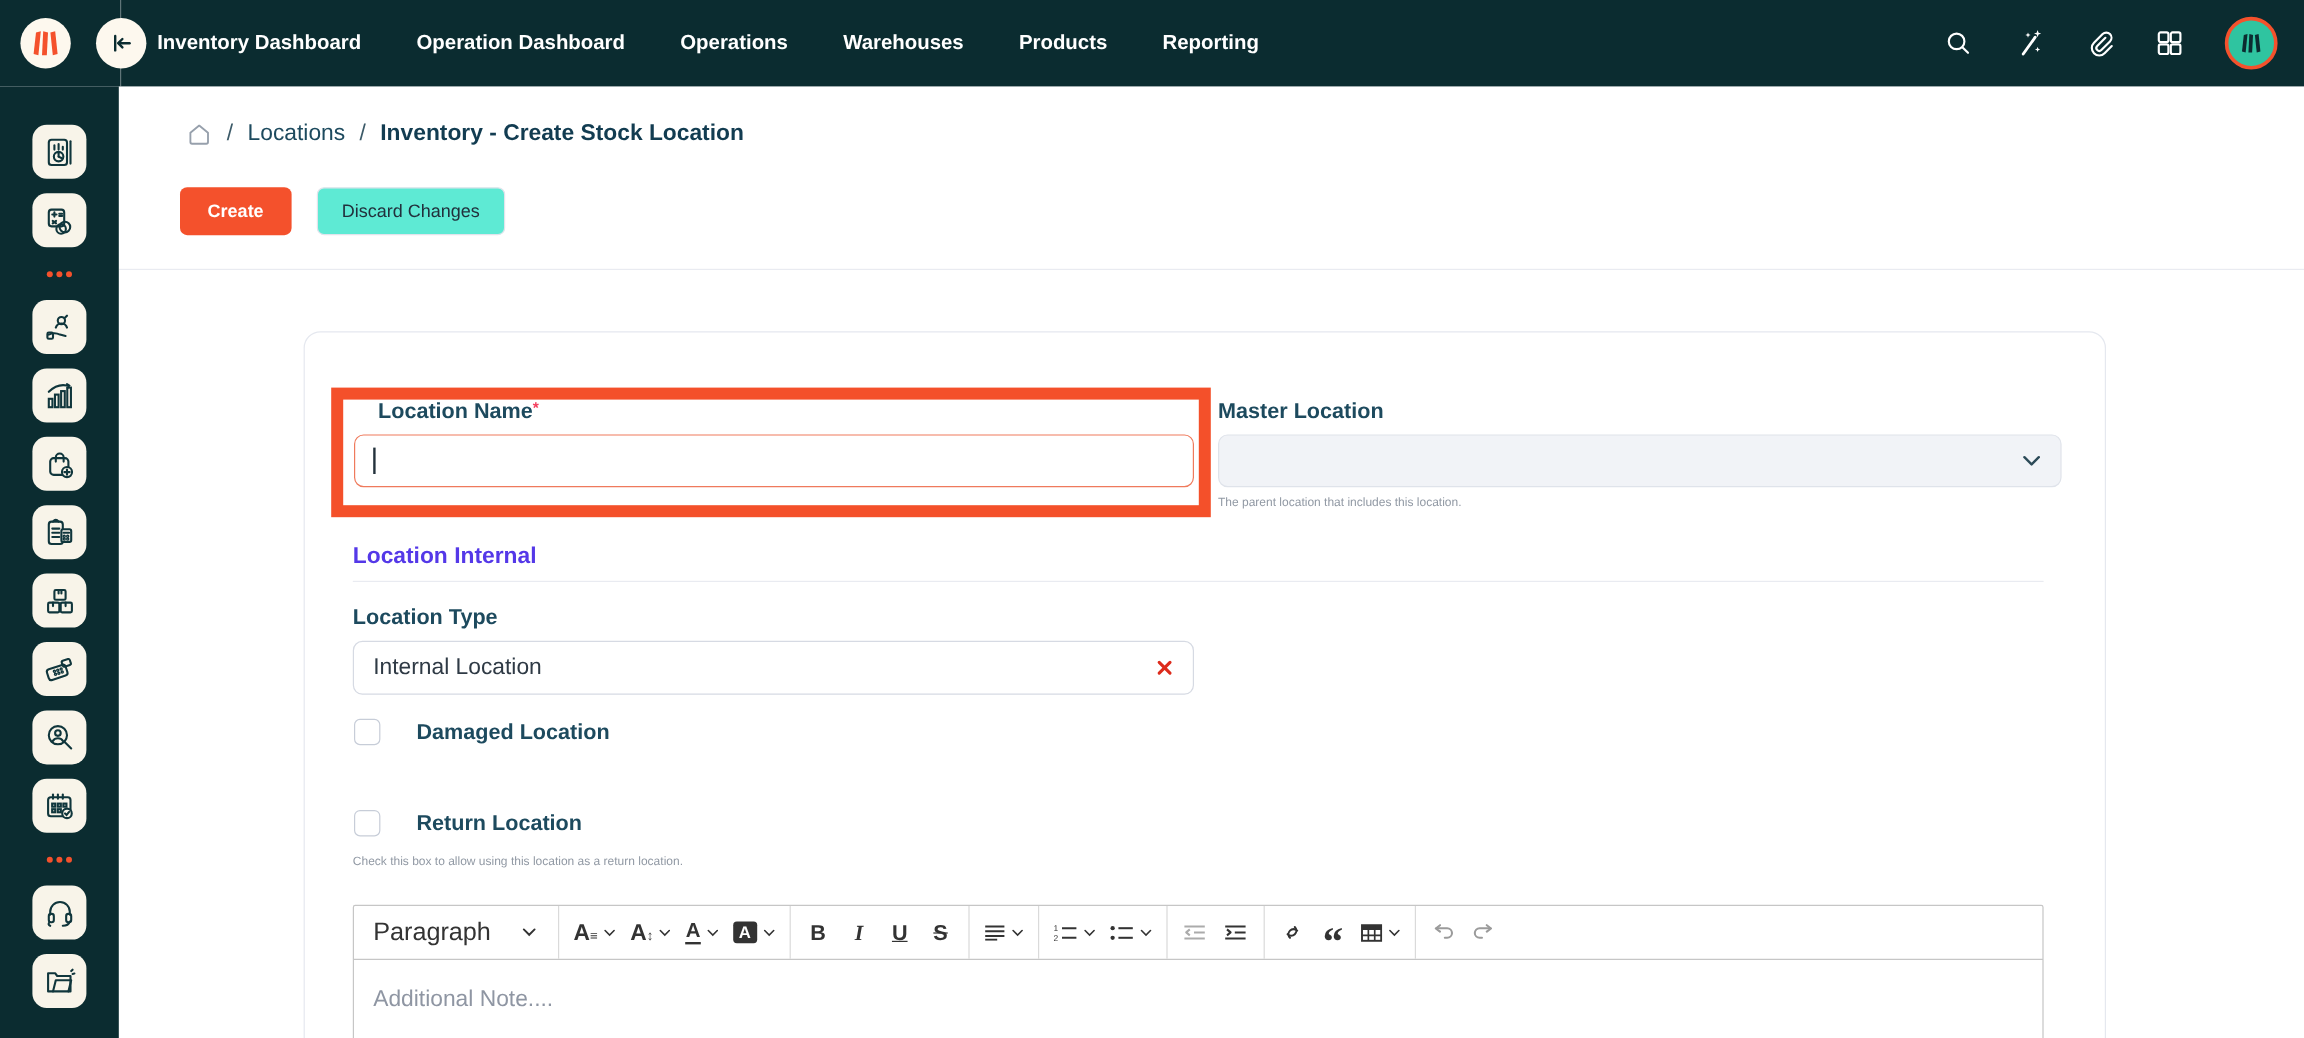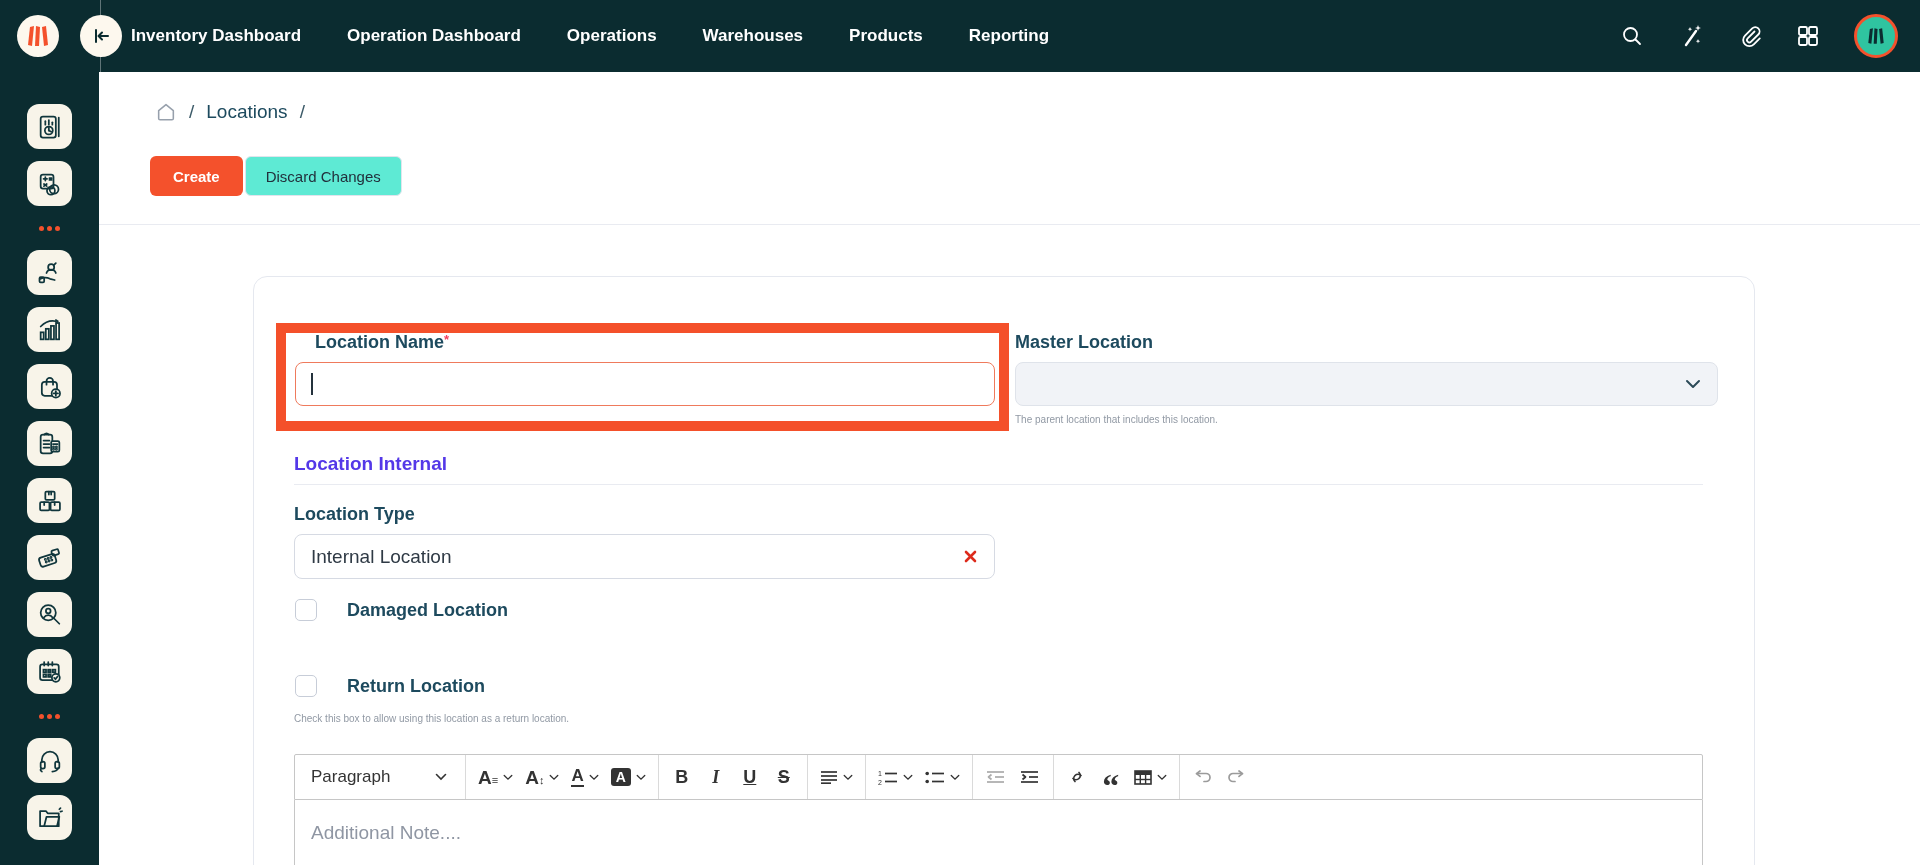--- a/index.html
+++ b/index.html
@@ -29,21 +29,21 @@
     display:flex; align-items:center; justify-content:center; cursor:pointer; flex:none; }
   .side-dots { height:20px; display:flex; align-items:center; gap:3px; flex:none; }
   .side-dots i { width:5px; height:5px; border-radius:50%; background:#f4512c; display:block; }
 
   
   .breadcrumb { position:absolute; left:155px; top:101px; display:flex; align-items:center; gap:12px;
     font-size:19px; color:#1d4a5e; }
   .crumb-link { color:#1d4a5e; cursor:pointer; }
   .crumb-sep { color:#3c5a68; }
   .crumb-current { font-weight:700; color:#123c51; }
-  .action-row { position:absolute; left:150px; top:156px; display:flex; gap:2px; }
+  .action-row { position:absolute; left:150px; top:156px; display:flex; gap:21px; }
   .btn-create { background:#f4512c; color:#fff; border:none; border-radius:6px; height:40px; padding:0 23px;
     font-size:15px; font-weight:600; cursor:pointer; font-family:inherit; }
   .btn-discard { background:#5eead4; color:#22303c; border:1px solid #e1e4ec; border-radius:6px; height:40px;
     padding:0 20px; font-size:15px; cursor:pointer; font-family:inherit; }
   .header-divider { position:absolute; left:99px; top:224px; width:1821px; height:1px; background:#e9ebf1; }
 
   
   .card { position:absolute; left:253px; top:276px; width:1502px; height:660px;
     background:#fff; border:1px solid #e5e8ef; border-radius:14px; }
   .annotation-box { position:absolute; left:22px; top:46px; width:733px; height:108px;
@@ -66,21 +66,21 @@
   .check-label { font-size:18px; font-weight:600; color:#1d4a5e; }
 
   
   .editor { position:absolute; left:40px; top:477px; width:1409px; }
   .rte-toolbar { height:46px; border:1px solid #c6c6c6; border-radius:2px 2px 0 0; background:#fff;
     display:flex; align-items:center; padding:0 4px; }
   .rte-sep { width:1px; align-self:stretch; background:#dadada; margin:0 6px; flex:none; }
   .rte-btn { background:none; border:none; cursor:pointer; height:40px; min-width:34px; padding:0 6px;
     display:flex; align-items:center; justify-content:center; gap:5px; color:#333; font-family:inherit; }
   .rte-btn.dis { color:#a9a9a9; }
-  .para-btn { width:160px; justify-content:space-between; font-size:17px; color:#333; padding:0 12px; }
+  .para-btn { width:160px; justify-content:space-between; font-size:21px; color:#333; padding:0 12px; }
   .glyph { font-size:18px; font-weight:700; color:#333; line-height:1; }
   .glyph.u { text-decoration:underline; font-weight:600; }
   .glyph.s { text-decoration:line-through; font-weight:600; }
   .glyph.i { font-style:italic; font-family:"Liberation Serif", serif; font-weight:600; }
   .fontA { font-size:19px; font-weight:600; color:#333; line-height:1; position:relative; }
   .fontA small { font-size:11px; font-weight:700; }
   .colorA { font-size:17px; font-weight:600; color:#333; border-bottom:2.5px solid #333; line-height:1.1; }
   .bgA { font-size:14px; font-weight:700; color:#fff; background:#333; border-radius:3px; padding:2px 5px; line-height:1; }
   .quote-glyph { font-family:"Liberation Serif", serif; font-size:34px; font-weight:700; color:#333;
     line-height:0.2; position:relative; top:9px; }
@@ -304,20 +304,21 @@
     </div>
   </aside>
 
   <nav class="breadcrumb">
     <svg width="22" height="22" viewBox="0 0 24 24">
       <path d="M4 10.5 L12 4 L20 10.5 V19 a1.5 1.5 0 0 1 -1.5 1.5 h-13 A1.5 1.5 0 0 1 4 19 Z" fill="none" stroke="#97a0ac" stroke-width="1.7" stroke-linejoin="round"></path>
     </svg>
     <span class="crumb-sep">/</span>
     <a class="crumb-link">Locations</a>
     <span class="crumb-sep">/</span>
+    <span class="crumb-current">Inventory - Create Stock Location</span>
   </nav>
 
   <div class="action-row">
     <button class="btn-create">Create</button>
     <button class="btn-discard">Discard Changes</button>
   </div>
   <div class="header-divider"></div>
 
   <section class="card">
 

